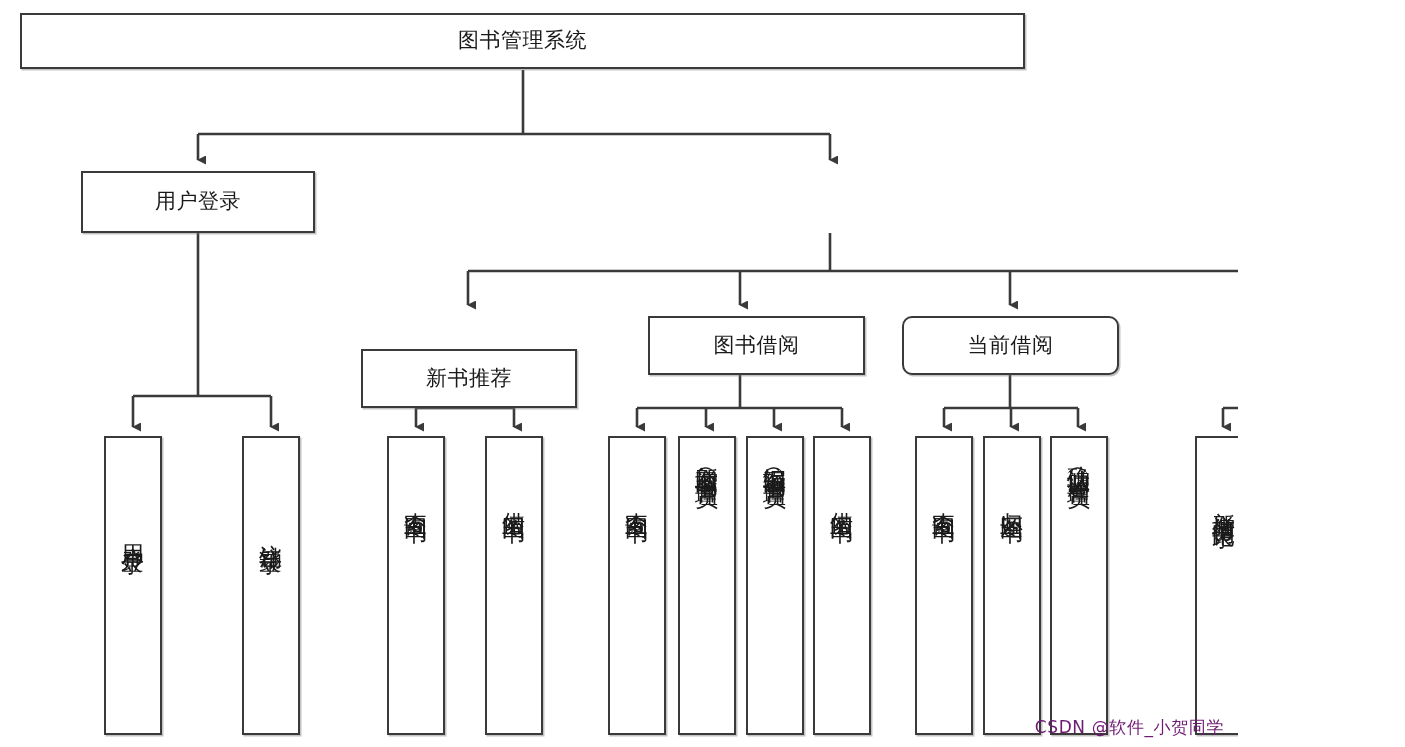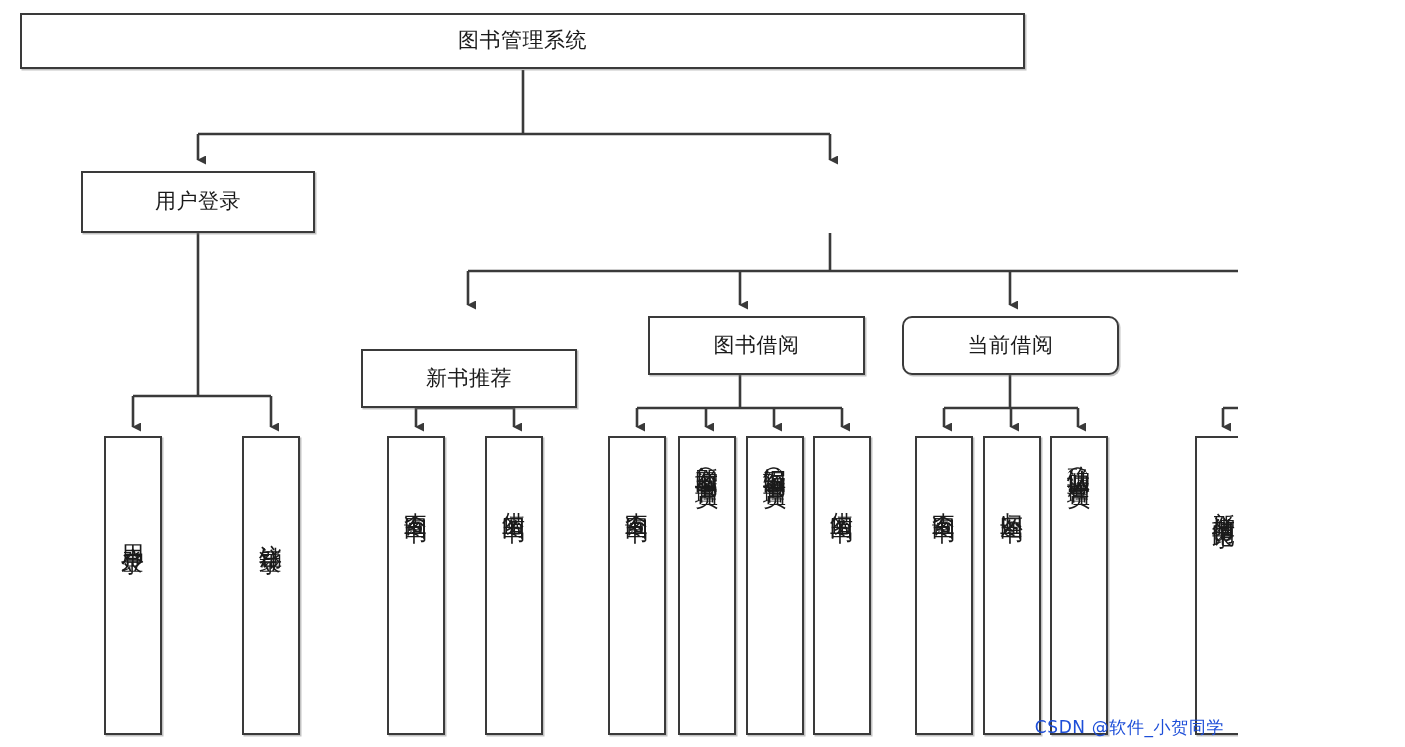--- a/index.html
+++ b/index.html
@@ -61,21 +61,21 @@
     top: 0;
     width: 1405px;
     height: 747px;
     pointer-events: none;
   }
   .watermark {
     position: absolute;
     right: 14px;
     bottom: 8px;
     font-size: 17px;
-    color: #1d4ed8;
+    color: #701a75;
     letter-spacing: 0.6px;
     white-space: nowrap;
     font-family: "DejaVu Sans", "Liberation Sans", sans-serif;
   }
 </style>
 </head>
 <body>
 
 <div id="diagram-root">
 

